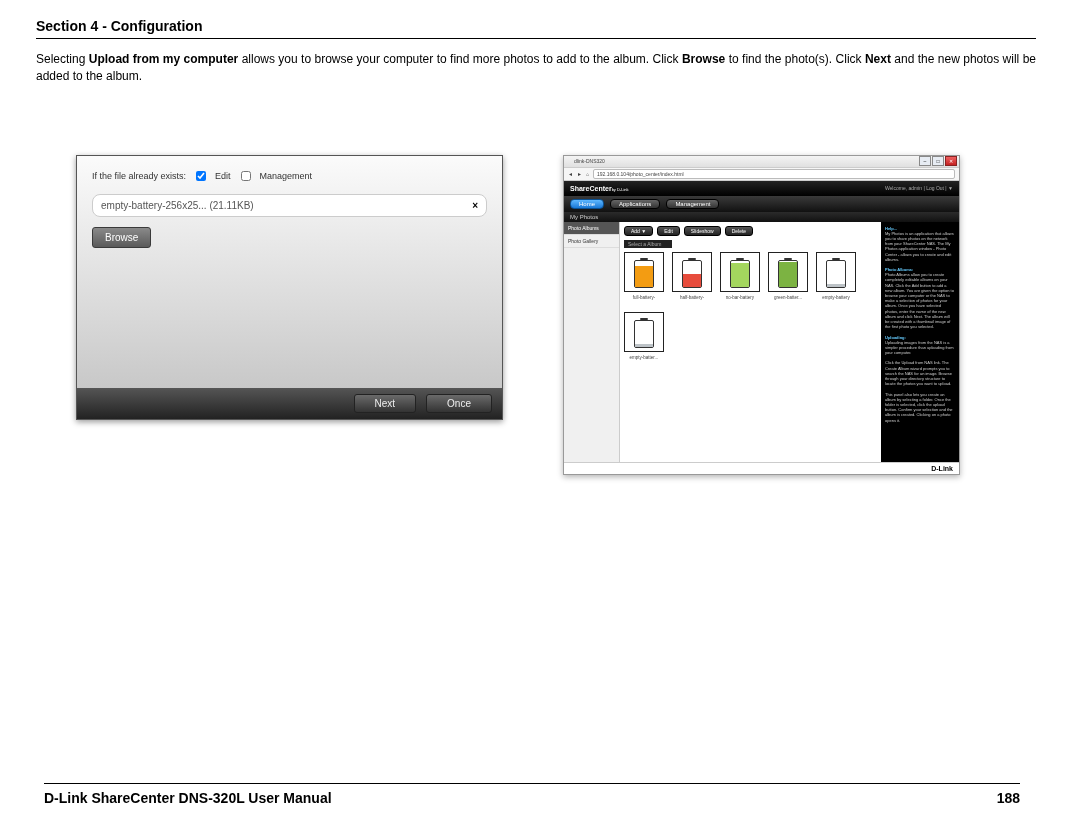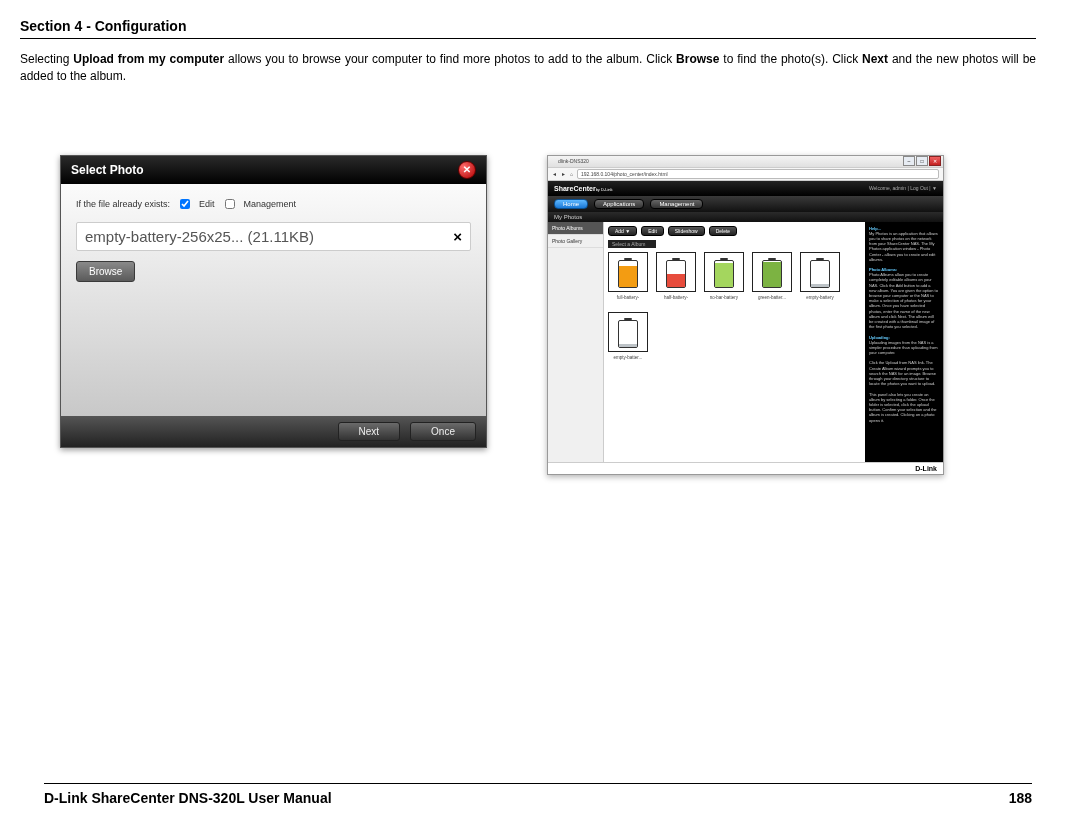--- a/index.html
+++ b/index.html
@@ -8,21 +8,21 @@
     font-family: "Segoe UI", Arial, sans-serif;
     font-size: 14px;
     color: #000;
     background: #fff;
     width: 1080px;
     height: 834px;
     position: relative;
     box-sizing: border-box;
   }
   .page {
-    padding: 18px 44px 0 20px;
+    padding: 18px 44px 0 36px;
   }
   .section-title {
     font-weight: 700;
     font-size: 14px;
     margin-bottom: 4px;
   }
   .hr-top {
     border: none;
     border-top: 1.5px solid #000;
     margin: 0 0 12px 0;
@@ -81,26 +81,26 @@
     gap: 6px;
     font-size: 9px;
     margin-bottom: 10px;
   }
   .exists-row input[type="checkbox"] {
     width: 10px; height: 10px;
   }
   .file-box {
     background: #fff;
     border: 1px solid #ccc;
-    border-radius: 2px;
+    border-radius: 8px;
     padding: 5px 8px;
     display: flex;
     justify-content: space-between;
     align-items: center;
-    font-size: 15px;
+    font-size: 10px;
     color: #555;
     margin-bottom: 10px;
   }
   .file-box .x {
     font-weight: 700;
     color: #000;
     cursor: pointer;
   }
   .browse-btn {
     background: linear-gradient(#8a8a8a, #5a5a5a);
@@ -301,21 +301,21 @@
     border-top:1px solid #ccc;
     text-align:right;
     padding:2px 6px;
     font-size:7px;
     font-weight:700;
   }
   
   .footer {
     position: absolute;
     left: 44px;
-    right: 48px;
+    right: 60px;
     bottom: 28px;
   }
   .hr-bottom {
     border: none;
     border-top: 1.5px solid #000;
     margin-bottom: 6px;
   }
   .footer-row {
     display: flex;
     justify-content: space-between;
@@ -329,26 +329,20 @@
 <div class="page">
   <div class="section-title">Section 4 - Configuration</div>
   <hr class="hr-top">
   <p class="body-text">
     <span>Selecting </span><span class="b">Upload from my computer</span><span> allows you to browse your computer to find more photos to add to the album. Click </span><span class="b">Browse</span><span> to find the photo(s). Click </span><span class="b">Next</span><span> and the new photos will be added to the album.</span>
   </p>
 
   <div class="images-row">
 
     <div class="dialog">
-      <div class="dialog-title">
-        <span>Select Photo</span>
-        <div class="close-btn">
-          <span>✕</span>
-        </div>
-      </div>
       <div class="dialog-body">
         <div class="exists-row">
           <span>If the file already exists:</span>
           <input type="checkbox" checked="" style="">
           <span>Edit</span>
           <input type="checkbox" style="">
           <span>Management</span>
         </div>
         <div class="file-box">
           <span>empty-battery-256x25... (21.11KB)</span>

